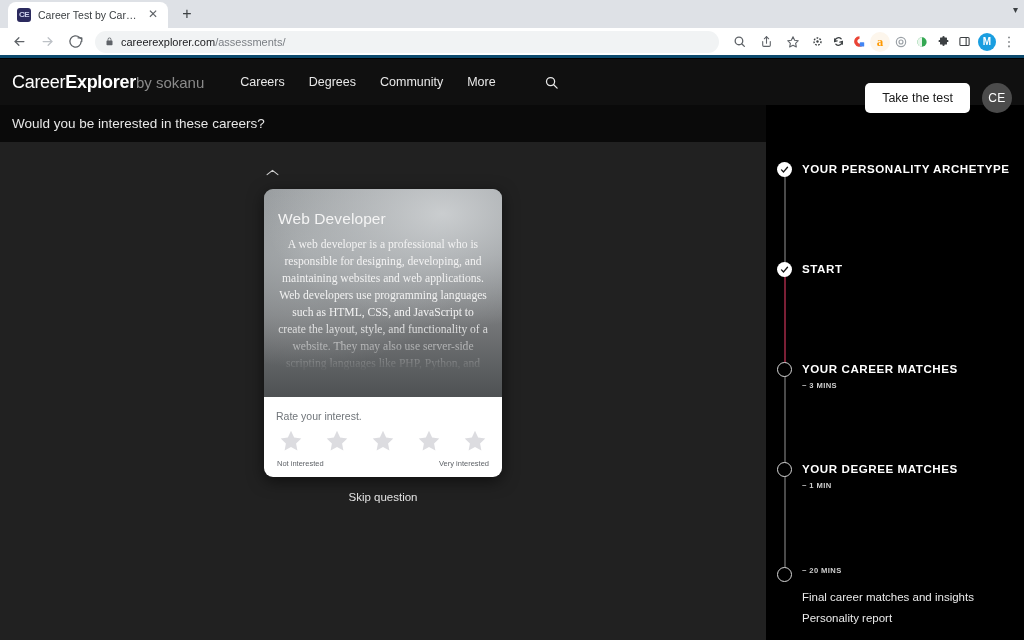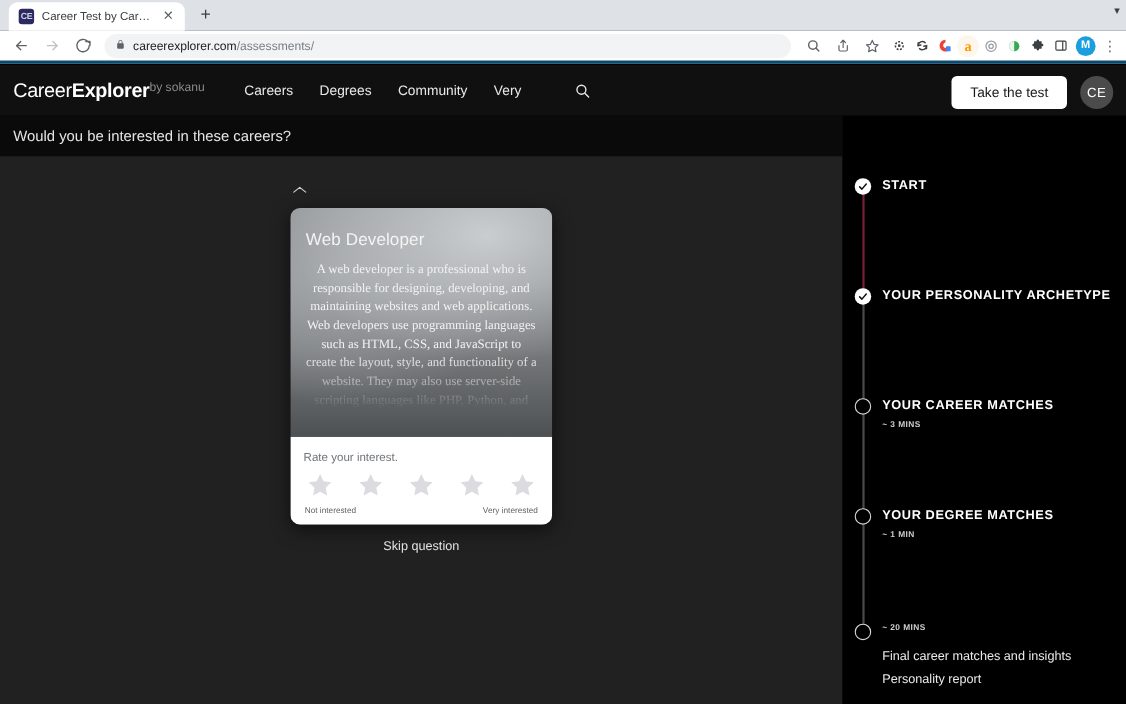--- a/index.html
+++ b/index.html
@@ -92,29 +92,29 @@
     height: 46px; background: #101010;
     display: flex; align-items: center; padding: 0 12px;
     position: relative;
   }
   .logo { display: flex; flex-direction: row; justify-content: center; }
   .logo-main {
     font-size: 18px; color: #fff; letter-spacing: -0.3px; line-height: 1;
     font-weight: 300;
   }
   .logo-main b { font-weight: 700; }
-  .logo-sub { font-size: 11px; color: #8a8a8a; margin-top: 2px; line-height: 1; }
+  .logo-sub { font-size: 15px; color: #8a8a8a; margin-top: 2px; line-height: 1; }
   .nav { display: flex; align-items: center; gap: 24px; margin-left: 36px; }
   .nav a { color: #e8e8e8; font-size: 12.5px; text-decoration: none; cursor: pointer; }
   .nav-search {
     margin-left: 24px; width: 16px; height: 16px; cursor: pointer;
     display: flex; align-items: center; justify-content: center;
   }
   .header-right {
-    position: absolute; right: 12px; top: 2px; height: 46px;
+    position: absolute; right: 12px; top: 16px; height: 46px;
     display: flex; align-items: center; gap: 12px;
   }
   .take-test {
     background: #fff; color: #1a1a1a; border: none; border-radius: 5px;
     font-size: 12.5px; font-family: inherit; padding: 8px 17px; cursor: pointer;
   }
   .user-avatar {
     width: 30px; height: 30px; border-radius: 50%; background: #4b4b4b;
     color: #fff; font-size: 12px; letter-spacing: 0.4px;
     display: flex; align-items: center; justify-content: center; cursor: pointer;
@@ -331,21 +331,21 @@
 
     <div class="site-header">
       <div class="logo">
         <div class="logo-main"><span>Career</span><b>Explorer</b></div>
         <div class="logo-sub">by sokanu</div>
       </div>
       <div class="nav">
         <a>Careers</a>
         <a>Degrees</a>
         <a>Community</a>
-        <a>Very</a>
+        <a>More</a>
         <span class="nav-search">
           <svg width="15" height="15" viewBox="0 0 24 24" fill="none" stroke="#e8e8e8" stroke-width="2">
               <circle cx="10.5" cy="10.5" r="6.5"></circle>
               <line x1="15.5" y1="15.5" x2="21" y2="21" stroke-linecap="round"></line>
             </svg>
         </span>
       </div>
       <div class="header-right">
         <button class="take-test">Take the test</button>
         <div class="user-avatar">CE</div>
@@ -409,41 +409,41 @@
           </div>
 
           <div class="skip">Skip question</div>
         </div>
       </div>
 
       <div class="sidebar">
         <div class="timeline">
 
           <div class="tl-step" style="height:100px;">
+            <div class="tl-line" style="top:9px;height:100px;background:#4a4a4a;"></div>
+            <div class="tl-dot done">
+              <svg width="9" height="9" viewBox="0 0 24 24" fill="none" stroke="#111" stroke-width="3.6" stroke-linecap="round" stroke-linejoin="round">
+                  <polyline points="4 13 9.5 18.5 20 6"></polyline>
+                </svg>
+            </div>
+            <div class="tl-title">YOUR PERSONALITY ARCHETYPE</div>
+          </div>
+
+          <div class="tl-step" style="height:100px;">
             <div class="tl-line" style="top:9px;height:100px;background:#7a1f35;"></div>
             <div class="tl-dot done">
               <svg width="9" height="9" viewBox="0 0 24 24" fill="none" stroke="#111" stroke-width="3.6" stroke-linecap="round" stroke-linejoin="round">
                   <polyline points="4 13 9.5 18.5 20 6"></polyline>
                 </svg>
             </div>
             <div class="tl-title">START</div>
           </div>
 
           <div class="tl-step" style="height:100px;">
             <div class="tl-line" style="top:9px;height:100px;background:#4a4a4a;"></div>
-            <div class="tl-dot done">
-              <svg width="9" height="9" viewBox="0 0 24 24" fill="none" stroke="#111" stroke-width="3.6" stroke-linecap="round" stroke-linejoin="round">
-                  <polyline points="4 13 9.5 18.5 20 6"></polyline>
-                </svg>
-            </div>
-            <div class="tl-title">YOUR PERSONALITY ARCHETYPE</div>
-          </div>
-
-          <div class="tl-step" style="height:100px;">
-            <div class="tl-line" style="top:9px;height:100px;background:#4a4a4a;"></div>
             <div class="tl-dot todo"></div>
             <div class="tl-title">YOUR CAREER MATCHES</div>
             <div class="tl-time">~ 3 MINS</div>
           </div>
 
           <div class="tl-step" style="height:100px;">
             <div class="tl-line" style="top:9px;height:100px;background:#4a4a4a;"></div>
             <div class="tl-dot todo"></div>
             <div class="tl-title">YOUR DEGREE MATCHES</div>
             <div class="tl-time">~ 1 MIN</div>

